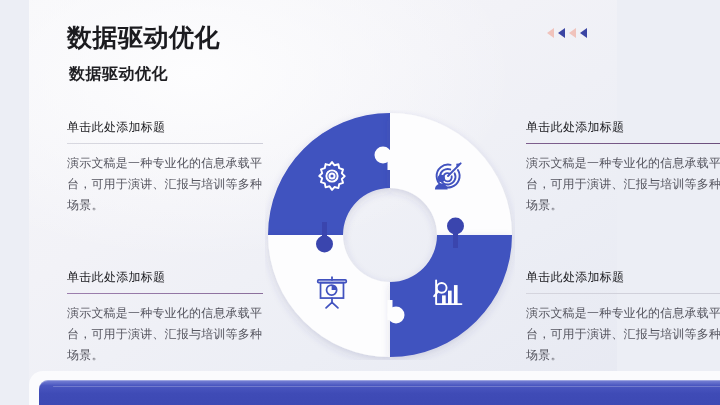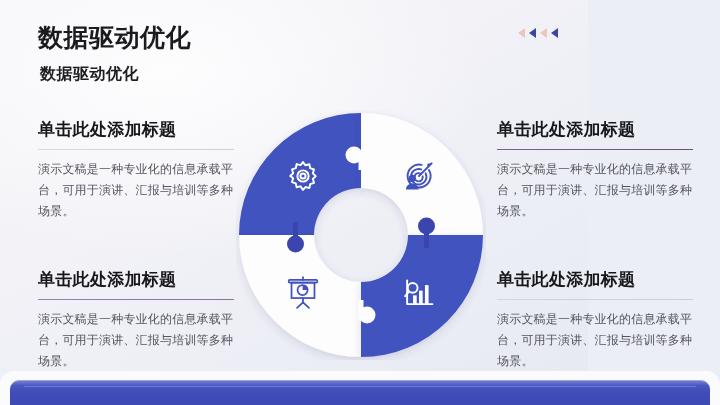--- a/index.html
+++ b/index.html
@@ -6,20 +6,21 @@
   body{
     width:720px;height:405px;overflow:hidden;
     font-family:"Liberation Sans","DejaVu Sans",sans-serif;
     background:#eceef5;
   }
   #slide{
     position:relative;width:588px;height:405px;
     background:
       radial-gradient(ellipse 520px 300px at 28% 18%, #fdfdfe 0%, rgba(253,253,254,0) 62%),
       linear-gradient(150deg,#f6f6f9 0%,#f2f2f7 38%,#eceef5 70%,#e7e9f2 100%);
+    margin-left: 29px;
   }
 
   
   #title-main{
     position:absolute;left:38px;top:25px;
     font-size:25px;font-weight:bold;color:#1b1b1f;
     letter-spacing:.5px;line-height:1;
   }
   #title-sub{
     position:absolute;left:40px;top:66px;
@@ -33,21 +34,21 @@
   .tri-outline{border-right:7px solid #f0c3bc;}
   .tri-solid{border-right:7px solid #3b45a3;}
 
   
   .tblock{position:absolute;width:196px;}
   .tblock.left{left:38px;}
   .tblock.right{left:497px;}
   .tblock.row1{top:120px;}
   .tblock.row2{top:270px;}
   .t-title{
-    font-size:17px;font-weight:bold;color:#17171b;
+    font-size:12px;font-weight:normal;color:#17171b;
     letter-spacing:.3px;line-height:1.2;white-space:nowrap;
   }
   .t-rule{height:1px;margin:9px 0 9px 0;width:100%;}
   .rule-gray{background:linear-gradient(90deg,#d8d8e0 0%,#cfcfda 100%);}
   .rule-purple{background:linear-gradient(90deg,#7e5f8e 0%,#6c4f7d 100%);}
   .rule-purple-soft{background:linear-gradient(90deg,#9d7fae 0%,#8b6f9c 100%);}
   .rule-gray-soft{background:linear-gradient(90deg,#d5d5de 0%,#cdcdd8 100%);}
   .t-body{
     font-size:12px;color:#54545e;line-height:1.75;
     letter-spacing:.2px;

